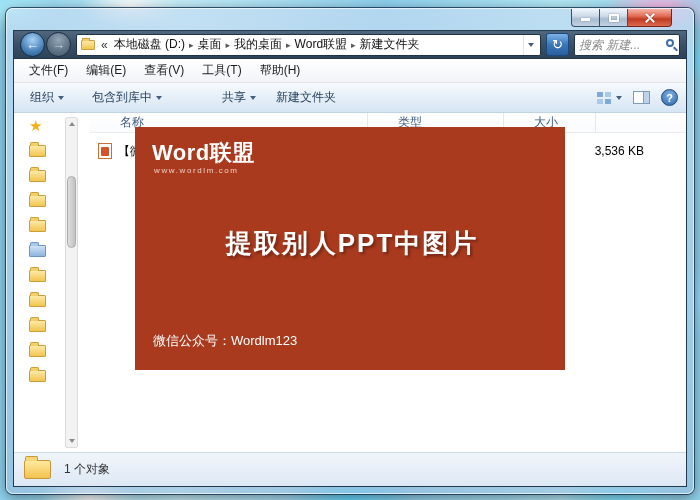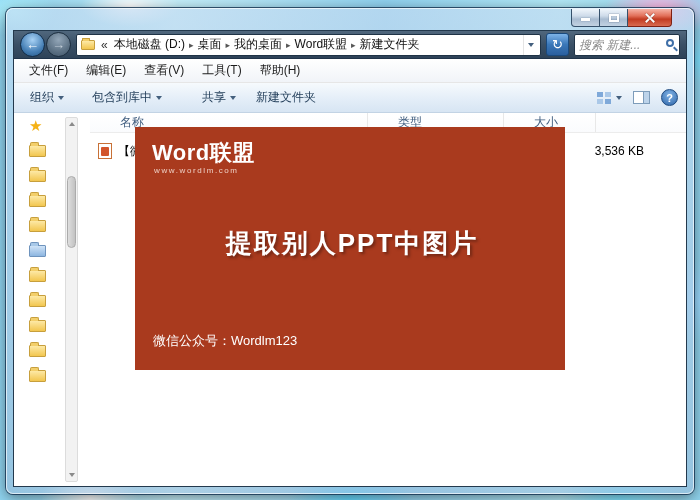--- a/index.html
+++ b/index.html
@@ -75,21 +75,21 @@
   
   .menubar { height:24px; flex:none; background:linear-gradient(#ffffff,#f1f4f8); display:flex; align-items:flex-end;
     padding-left:6px; border-bottom:1px solid #e6e6e6; font-size:12px; color:#1c1c1c; }
   .menu-item { padding:3px 9px; }
 
   
   .toolbar { height:30px; flex:none; background:linear-gradient(#f6fafd,#e4eef8 55%,#d7e5f3);
     border-bottom:1px solid #c2d3e4; display:flex; align-items:center; font-size:12px; color:#1f3b57; padding:0 8px; }
   .tb-btn { display:flex; align-items:center; gap:4px; padding:4px 8px; border-radius:3px; white-space:nowrap; }
   .tb-include { margin-left:12px; }
-  .tb-share { margin-left:24px; }
+  .tb-share { margin-left:44px; }
   .tb-new { margin-left:4px; }
   .tb-right { margin-left:auto; display:flex; align-items:center; gap:11px; }
   .icon-views { position:relative; width:15px; height:12px; }
   .icon-views::before { content:""; position:absolute; left:0; top:0; width:6px; height:5px; background:#7fa9d9;
     box-shadow:8px 0 0 #aac8e8, 0 7px 0 #aac8e8, 8px 7px 0 #7fa9d9; }
   .views-group { display:flex; align-items:center; gap:4px; }
   .icon-pane { width:17px; height:13px; border:1px solid #7d9cba; background:#fff; position:relative; }
   .icon-pane::after { content:""; position:absolute; right:0; top:0; bottom:0; width:5px; background:#bcd3ea; border-left:1px solid #7d9cba; }
   .help-btn { width:17px; height:17px; border-radius:50%; border:1px solid #1d4a80; color:#fff; font-size:11px; font-weight:bold;
     background:radial-gradient(circle at 50% 32%, #7fb2e5, #2f66a9); display:flex; align-items:center; justify-content:center; }
@@ -266,20 +266,24 @@
               <span class="ppt-icon"></span>
               <span>【微...</span>
             </div>
             <div class="cell-date"></div>
             <div class="cell-type"></div>
             <div class="cell-size">3,536 KB</div>
           </div>
         </div>
       </div>
 
+      <div class="statusbar">
+        <span class="status-folder"></span>
+        <span class="status-text">1 个对象</span>
+      </div>
 
     </div>
   </div>
 
   <div class="overlay">
     <div class="ov-logo">Word联盟</div>
     <div class="ov-logo-sub">www.wordlm.com</div>
     <div class="ov-title">提取别人PPT中图片</div>
     <div class="ov-footer">微信公众号：Wordlm123</div>
   </div>

